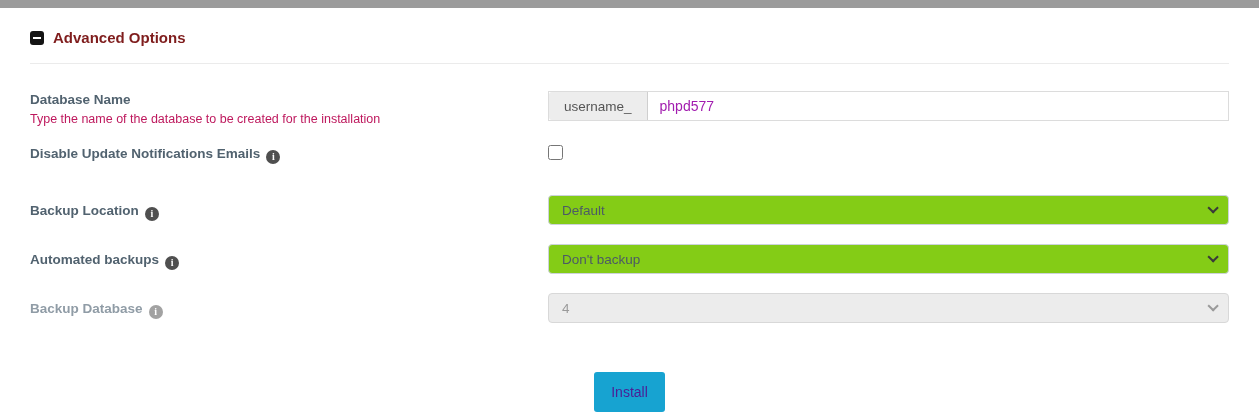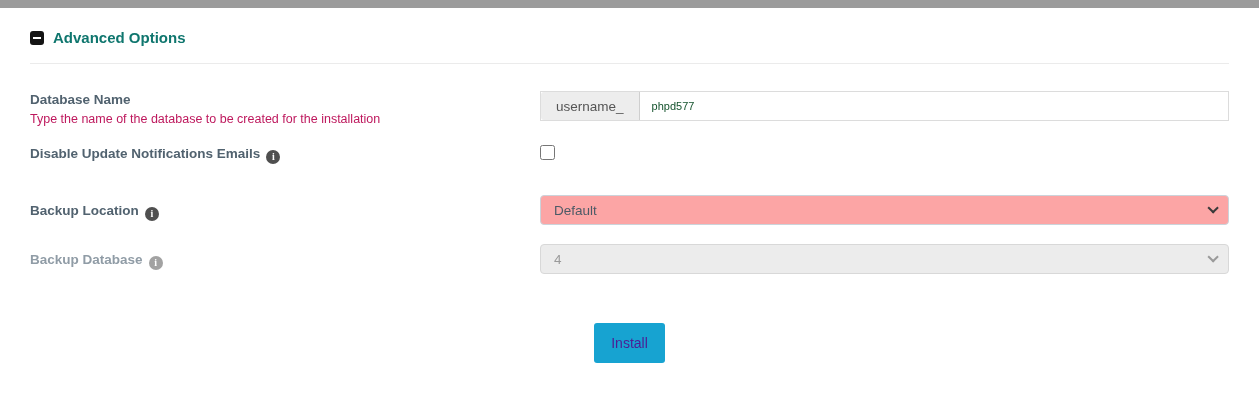--- a/index.html
+++ b/index.html
@@ -31,34 +31,35 @@
   .collapse-icon::after {
     content: "";
     position: absolute;
     left: 3px; right: 3px; top: 6px;
     height: 2px;
     background: #ffffff;
   }
   .panel-title {
     font-size: 15px;
     font-weight: 600;
-    color: #0f766e;
+    color: #7f1d1d;
   }
   .header-divider {
     margin-top: 17px;
     border-bottom: 1px solid #ebebeb;
   }
 
   
   .rows { padding-top: 27px; }
   .form-row {
     display: grid;
     grid-template-columns: 510px 1fr;
     align-items: start;
     margin-bottom: 19px;
+    gap: 8px;
   }
   .form-row.center { align-items: center; }
   .label-cell { padding-top: 1px; }
   .field-label {
     font-size: 13.5px;
     font-weight: 600;
     color: #51626f;
   }
   .field-label.dim { color: #909ca6; }
   .help-text {
@@ -102,40 +103,40 @@
     padding: 0 15px;
     display: flex; align-items: center;
     border-radius: 3px 0 0 3px;
     flex: 0 0 auto;
   }
   .text-input {
     flex: 1;
     border: none;
     outline: none;
     padding: 0 12px;
-    font-size: 11px;
-    color: #14532d;
+    font-size: 14px;
+    color: #a21caf;
     font-family: "Liberation Sans", "DejaVu Sans", sans-serif;
     background: transparent;
   }
 
   
   .checkbox {
     width: 15px; height: 15px;
     margin-top: 2px;
     accent-color: #ffffff;
     cursor: pointer;
   }
 
   
   .select-box {
     height: 30px;
     border: 1px solid #ccd3da;
     border-radius: 4px;
-    background: #fca5a5;
+    background: #84cc16;
     display: flex;
     align-items: center;
     justify-content: space-between;
     padding: 0 13px;
     font-size: 13.5px;
     color: #4c5a66;
     cursor: pointer;
   }
   .select-box .chevron {
     width: 8px; height: 8px;
@@ -209,20 +210,29 @@
     <div class="form-row">
       <div class="label-cell" style="padding-top:6px;">
         <span class="field-label">Backup Location</span><span class="info-icon">i</span>
       </div>
       <div class="select-box">
         <span>Default</span>
         <span class="chevron"></span>
       </div>
     </div>
 
+    <div class="form-row">
+      <div class="label-cell" style="padding-top:6px;">
+        <span class="field-label">Automated backups</span><span class="info-icon">i</span>
+      </div>
+      <div class="select-box">
+        <span>Don't backup</span>
+        <span class="chevron"></span>
+      </div>
+    </div>
 
     <div class="form-row">
       <div class="label-cell" style="padding-top:6px;">
         <span class="field-label dim">Backup Database</span><span class="info-icon dim">i</span>
       </div>
       <div class="select-box disabled">
         <span>4</span>
         <span class="chevron"></span>
       </div>
     </div>

